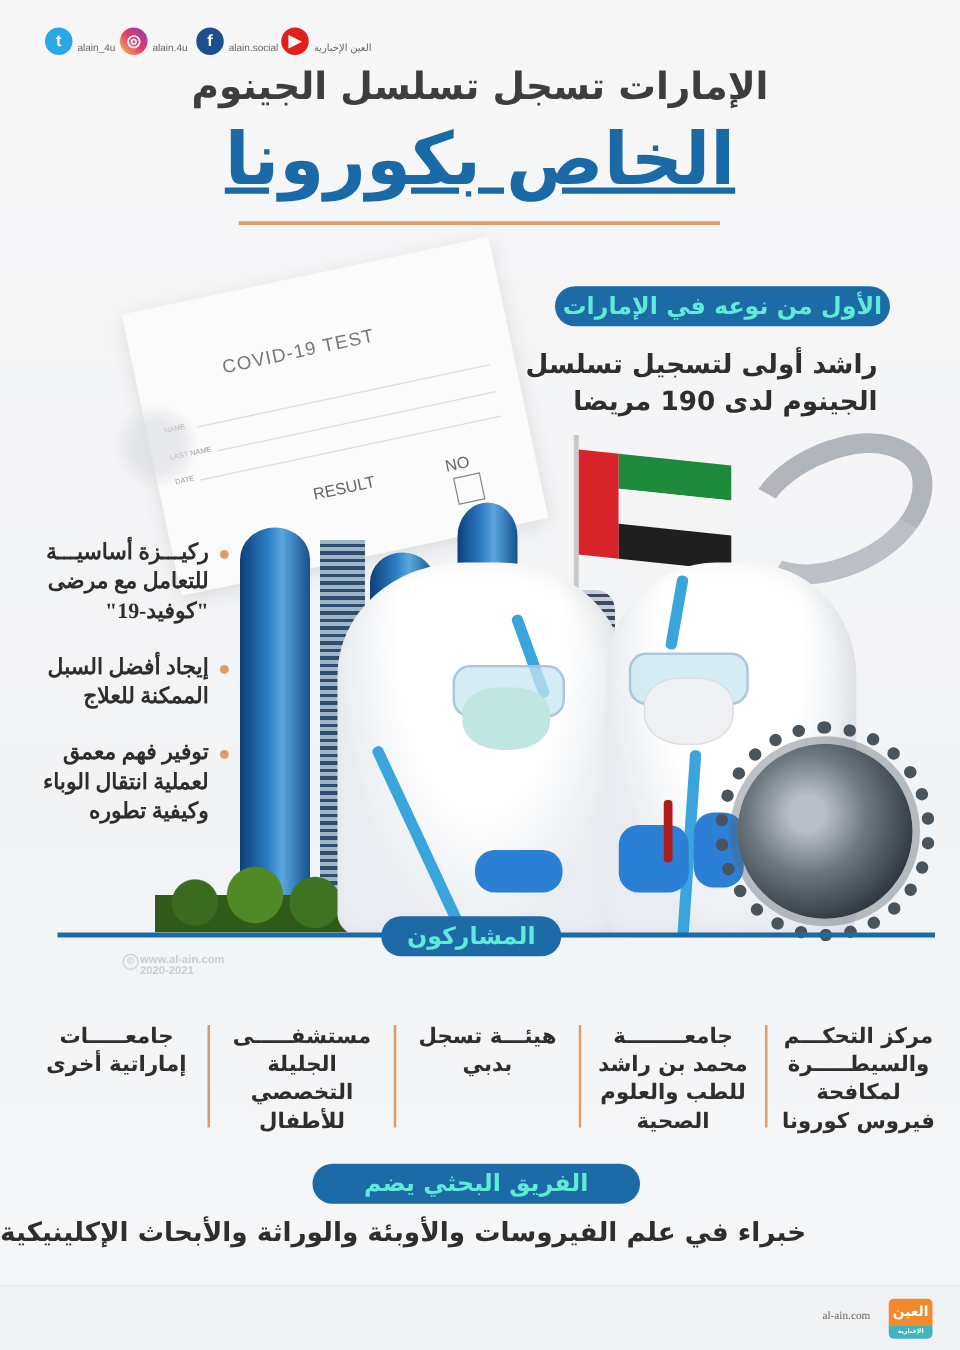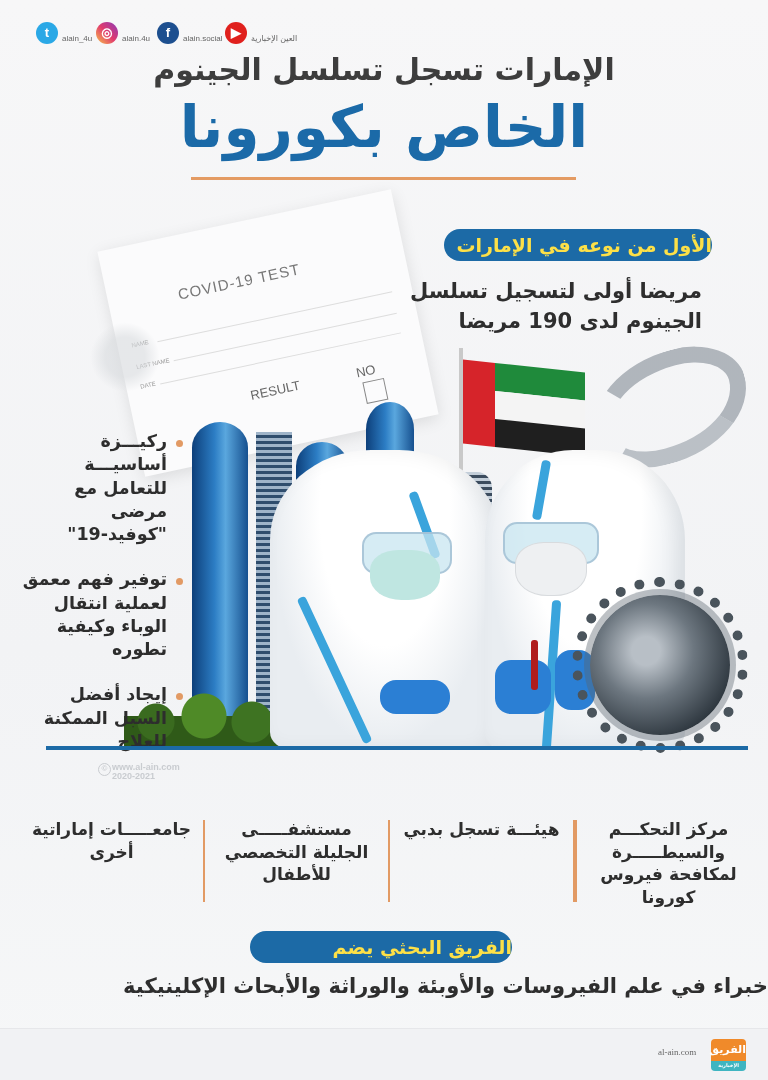--- a/index.html
+++ b/index.html
@@ -7,44 +7,44 @@
   body {
     background: #f5f6f8;
     font-family: "DejaVu Sans", sans-serif;
     position: relative;
     direction: ltr;
   }
   .canvas { position: absolute; left: 0; top: 0; width: 768px; height: 1080px; background: linear-gradient(180deg,#f7f7f8 0%, #f2f3f5 60%, #f6f7f8 100%); overflow: hidden; }
 
   
   .title-1 { position: absolute; top: 52px; left: 0; width: 768px; text-align: center; font-size: 30px; font-weight: bold; color: #3d3d3d; direction: rtl; }
-  .title-2 { position: absolute; top: 96px; left: 0; width: 768px; text-align: center; font-size: 58px; font-weight: bold; color: #1b6aa8; direction: rtl; line-height: 1.1; }
+  .title-2 { position: absolute; top: 96px; left: 0; width: 768px; text-align: center; font-size: 58px; font-weight: bold; color: #1b6aa8; direction: rtl; line-height: 1.1; text-decoration: underline; }
   .title-rule { position: absolute; top: 177px; left: 191px; width: 385px; height: 3px; background: #e49b63; }
 
   
   .paper { position: absolute; left: 118px; top: 218px; width: 300px; height: 230px; background: #fbfbfc; transform: rotate(-12deg); box-shadow: 0 4px 16px rgba(0,0,0,0.10); }
   .paper .ptitle { position: absolute; left: 70px; top: 50px; font-family: "Liberation Sans", sans-serif; font-size: 15px; color: #777; letter-spacing: 1px; }
   .paper .plabel { position: absolute; font-family: "Liberation Sans", sans-serif; font-size: 6px; color: #999; }
   .paper .pline { position: absolute; height: 1px; background: #ddd; }
   .paper .presult { position: absolute; left: 120px; top: 165px; font-family: "Liberation Sans", sans-serif; font-size: 13px; color: #666; }
   .paper .pno { position: absolute; left: 228px; top: 165px; font-family: "Liberation Sans", sans-serif; font-size: 13px; color: #666; }
   .paper .pbox { position: absolute; left: 232px; top: 183px; width: 22px; height: 22px; border: 1px solid #888; }
 
   
-  .pill { position: absolute; background: #1c6aa6; color: #fde047; font-weight: bold; border-radius: 18px; text-align: right; direction: rtl; white-space: nowrap; }
+  .pill { position: absolute; background: #1c6aa6; color: #5eead4; font-weight: bold; border-radius: 18px; text-align: center; direction: rtl; white-space: nowrap; }
   .pill-first { left: 444px; top: 229px; width: 268px; height: 32px; font-size: 19px; line-height: 32px; }
   .pill-importance { left: 72px; top: 385px; width: 112px; height: 30px; font-size: 18px; line-height: 30px; }
   .pill-participants { left: 305px; top: 733px; width: 144px; height: 32px; font-size: 19px; line-height: 32px; }
   .pill-team { left: 250px; top: 931px; width: 262px; height: 32px; font-size: 19px; line-height: 32px; }
 
   .first-desc { position: absolute; top: 276px; right: 66px; width: 300px; text-align: right; direction: rtl; font-size: 21px; font-weight: bold; color: #2e2e2e; line-height: 1.45; }
 
   
   .imp-list { position: absolute; left: 18px; top: 430px; width: 165px; direction: rtl; }
-  .imp-item { position: relative; text-align: right; padding-right: 16px; font-size: 17.5px; font-weight: bold; color: #2d2d2d; line-height: 1.33; margin-bottom: 22px; }
+  .imp-item { position: relative; text-align: right; padding-right: 16px; font-size: 17.5px; font-weight: bold; color: #2d2d2d; line-height: 1.33; margin-bottom: 22px; font-family: Liberation Serif, serif; }
   .imp-item .dot { position: absolute; right: 0; top: 10px; width: 7px; height: 7px; border-radius: 50%; background: #e29a64; }
 
   
   .scene { position: absolute; left: 120px; top: 340px; width: 640px; height: 410px; }
   .tower { position: absolute; bottom: 8px; background: linear-gradient(90deg,#0d3f7a 0%,#2c7dc4 40%,#5aa7de 60%,#16508f 100%); border-radius: 50% 50% 0 0 / 8% 8% 0 0; }
   .tower.t1 { left: 72px; width: 56px; height: 320px; }
   .tower.t2 { left: 136px; width: 36px; height: 310px; background: repeating-linear-gradient(180deg,#9fb4c9 0 3px,#2f4d6d 3px 6px); border-radius: 0; }
   .tower.t3 { left: 176px; width: 52px; height: 300px; }
   .tower.t4 { left: 246px; width: 48px; height: 340px; }
   .tower.t5 { left: 322px; width: 50px; height: 270px; background: repeating-linear-gradient(180deg,#c3ced9 0 3px,#3c4c5e 3px 6px); border-radius: 30% 30% 0 0 / 6% 6% 0 0; }
@@ -69,21 +69,21 @@
 
   .divider-line { position: absolute; left: 46px; top: 746px; width: 702px; height: 4px; background: #1c6aa6; }
   .watermark { position: absolute; left: 112px; top: 763px; font-family: "Liberation Sans", sans-serif; font-size: 9px; line-height: 9px; color: #c9ccd0; font-weight: bold; }
   .watermark .copy { position: absolute; left: -14px; top: 0; width: 13px; height: 13px; border: 1.5px solid #c9ccd0; border-radius: 50%; font-size: 8px; text-align: center; line-height: 10px; }
 
   
   .participants { position: absolute; left: 20px; top: 818px; width: 740px; height: 110px; display: flex; flex-direction: row-reverse; }
   .part-col { flex: 1; text-align: center; direction: rtl; font-size: 17px; font-weight: bold; color: #2e2e2e; line-height: 1.33; padding: 0 6px; position: relative; }
   .part-sep { width: 2px; background: #e29a64; height: 82px; margin-top: 2px; }
 
-  .team-desc { position: absolute; top: 974px; left: 0; width: 768px; text-align: right; direction: rtl; font-size: 21px; font-weight: bold; color: #2e2e2e; }
+  .team-desc { position: absolute; top: 974px; left: 0; width: 768px; text-align: left; direction: rtl; font-size: 21px; font-weight: bold; color: #2e2e2e; }
 
   
   .footer { position: absolute; left: 0; top: 1028px; width: 768px; height: 52px; background: #f1f2f4; border-top: 1px solid #e6e7ea; }
   .social { position: absolute; top: 22px; display: flex; align-items: flex-end; gap: 4px; }
   .social .ic { width: 22px; height: 22px; border-radius: 50%; color: #fff; font-family: "Liberation Sans", sans-serif; font-weight: bold; font-size: 13px; text-align: center; line-height: 22px; }
   .social .lbl { font-family: "Liberation Sans", sans-serif; font-size: 8px; color: #666; margin-bottom: 1px; }
   .tw { left: 36px; } .tw .ic { background: #2aa8e6; }
   .ig { left: 96px; } .ig .ic { background: linear-gradient(45deg,#f8c34a,#e13a6d,#8a3ab9); }
   .fb { left: 157px; } .fb .ic { background: #1d4f8f; }
   .yt { left: 225px; } .yt .ic { background: #e0201d; }
@@ -144,50 +144,52 @@
       <div class="mask" style="left:30px;top:92px;width:72px;height:54px;background:#eef0f2;border:1px solid #d8dbde;"></div>
       <div class="glove" style="left:10px;top:210px;width:56px;height:54px;"></div>
       <div class="glove" style="left:70px;top:200px;width:40px;height:60px;"></div>
       <div style="position:absolute;left:46px;top:190px;width:7px;height:50px;background:#b01c1c;border-radius:3px;"></div>
     </div>
     <div class="virus"></div>
   </div>
 
   <div class="pill pill-first">الأول من نوعه في الإمارات</div>
   <div class="first-desc">
-    <div>مريضا أولى لتسجيل تسلسل</div>
+    <div>راشد أولى لتسجيل تسلسل</div>
     <div>الجينوم لدى 190 مريضا</div>
   </div>
 
   <div class="imp-list">
     <div class="imp-item">
       <span class="dot"></span>
       <span>ركيـــزة أساسيـــة للتعامل مع مرضى "كوفيد-19"</span>
     </div>
     <div class="imp-item">
       <span class="dot"></span>
-      <span>توفير فهم معمق لعملية انتقال الوباء وكيفية تطوره</span>
+      <span>إيجاد أفضل السبل الممكنة للعلاج</span>
     </div>
     <div class="imp-item">
       <span class="dot"></span>
-      <span>إيجاد أفضل السبل الممكنة للعلاج</span>
+      <span>توفير فهم معمق لعملية انتقال الوباء وكيفية تطوره</span>
     </div>
   </div>
 
   <div class="divider-line"></div>
+  <div class="pill pill-participants">المشاركون</div>
 
   <div class="watermark">
     <span class="copy">©</span>
     <div>www.al-ain.com</div>
     <div>2020-2021</div>
   </div>
 
   <div class="participants">
     <div class="part-col">مركز التحكـــم والسيطـــــرة لمكافحة فيروس كورونا</div>
     <div class="part-sep"></div>
+    <div class="part-col">جامعــــــــة محمد بن راشد للطب والعلوم الصحية</div>
     <div class="part-sep"></div>
     <div class="part-col">هيئـــة تسجل بدبي</div>
     <div class="part-sep"></div>
     <div class="part-col">مستشفـــــى الجليلة التخصصي للأطفال</div>
     <div class="part-sep"></div>
     <div class="part-col">جامعـــــات إماراتية أخرى</div>
   </div>
 
   <div class="pill pill-team">الفريق البحثي يضم</div>
   <div class="team-desc">خبراء في علم الفيروسات والأوبئة والوراثة والأبحاث الإكلينيكية</div>
@@ -204,16 +206,16 @@
   <div class="social fb">
     <span class="ic">f</span>
     <span class="lbl">alain.social</span>
   </div>
   <div class="social yt">
     <span class="ic">▶</span>
     <span class="lbl">العين الإخبارية</span>
   </div>
   <div class="site">al-ain.com</div>
   <div class="logo">
-    <span>الفريق</span>
+    <span>العين</span>
     <span class="sub">الإخبارية</span>
   </div>
 </div>
 
 </body></html>

